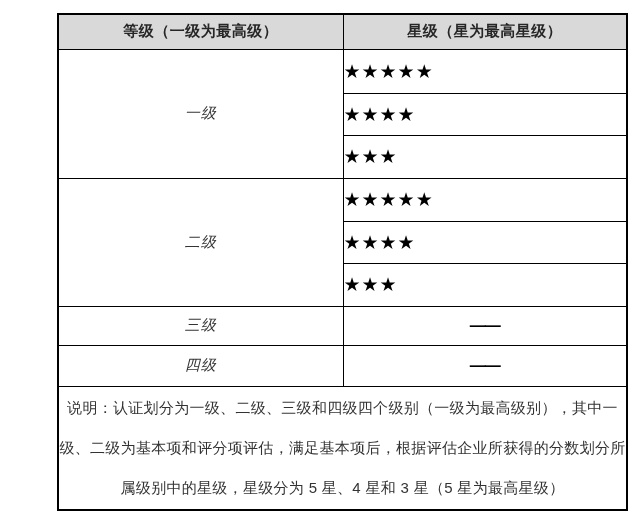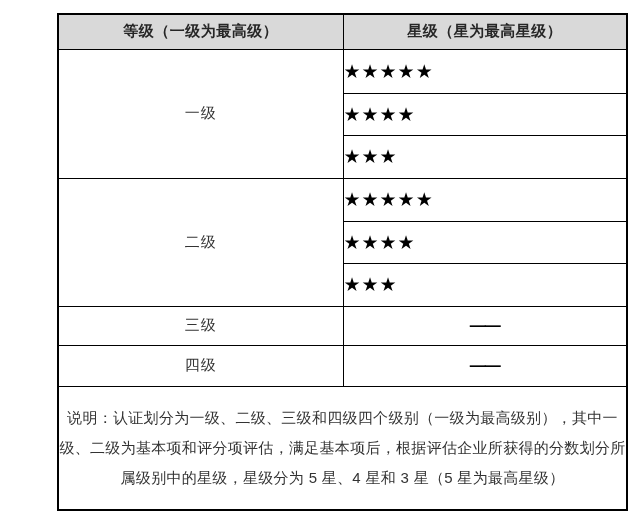--- a/index.html
+++ b/index.html
@@ -42,20 +42,21 @@
     font-weight: bold;
     color: #262626;
     text-align: center;
     letter-spacing: 0.5px;
   }
   .level-cell {
     text-align: center;
     font-size: 15px;
     color: #333333;
     letter-spacing: 1px;
+    font-style: italic;
   }
   .star-cell {
     text-align: left;
     padding-left: 5px;
     font-size: 19px;
     line-height: 1;
     color: #000000;
     letter-spacing: 1px;
   }
   .dash-cell {
@@ -65,21 +66,21 @@
     color: #000000;
     letter-spacing: -1px;
   }
   .note-cell {
     height: 124px;
     padding: 2px 5px;
     vertical-align: middle;
   }
   .note-text {
     font-size: 15px;
-    line-height: 30px;
+    line-height: 40px;
     color: #333333;
     text-align: center;
     letter-spacing: 0.3px;
   }
   tr.row-h44 { height: 44px; }
   tr.row-h43 { height: 43px; }
   tr.row-h42 { height: 42px; }
   tr.row-h39 { height: 39px; }
   tr.row-h41 { height: 41px; }
 </style>

